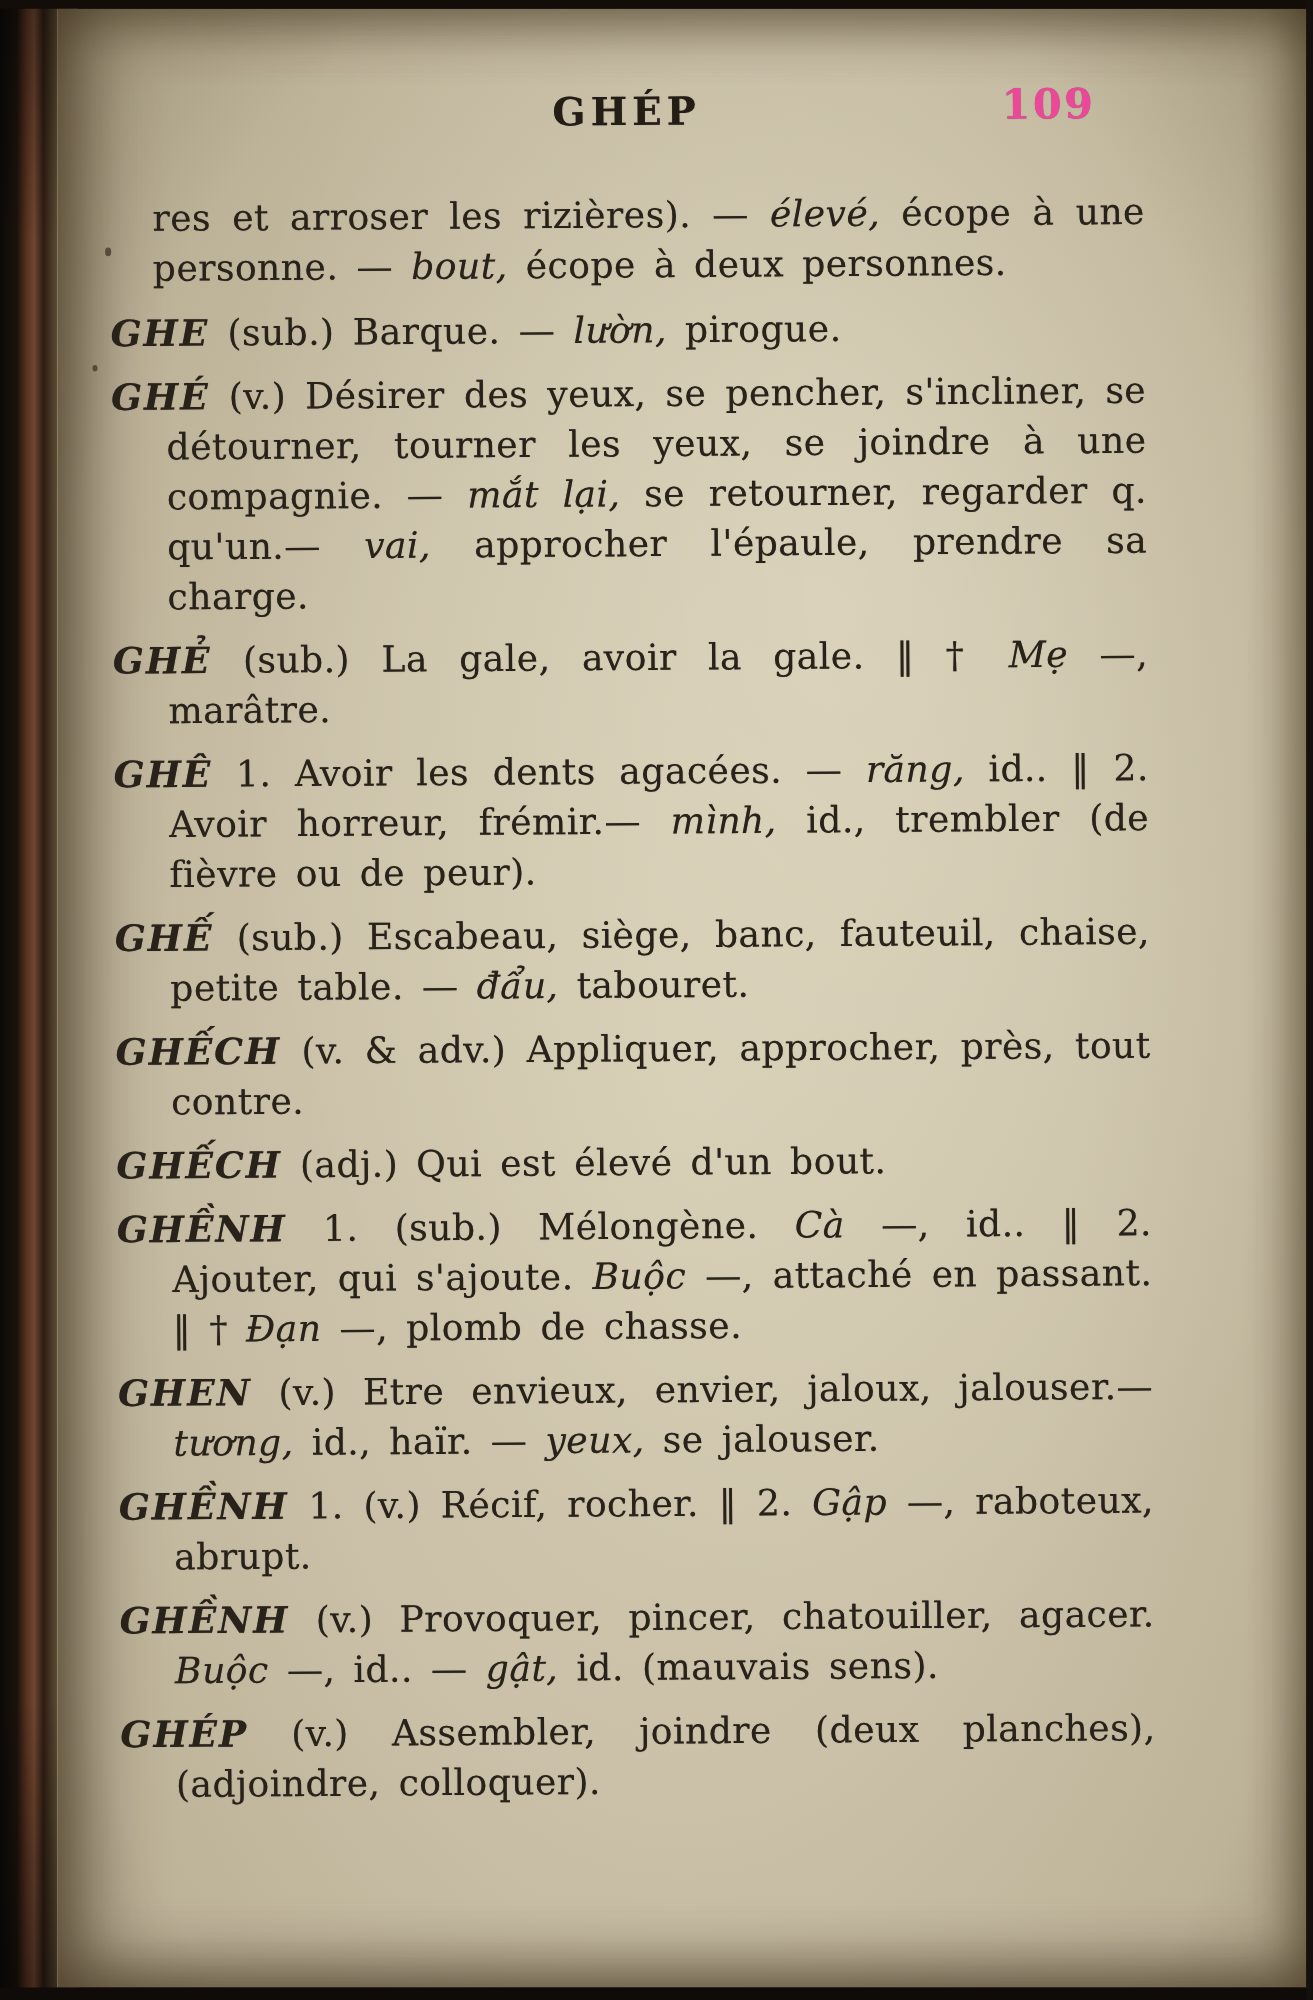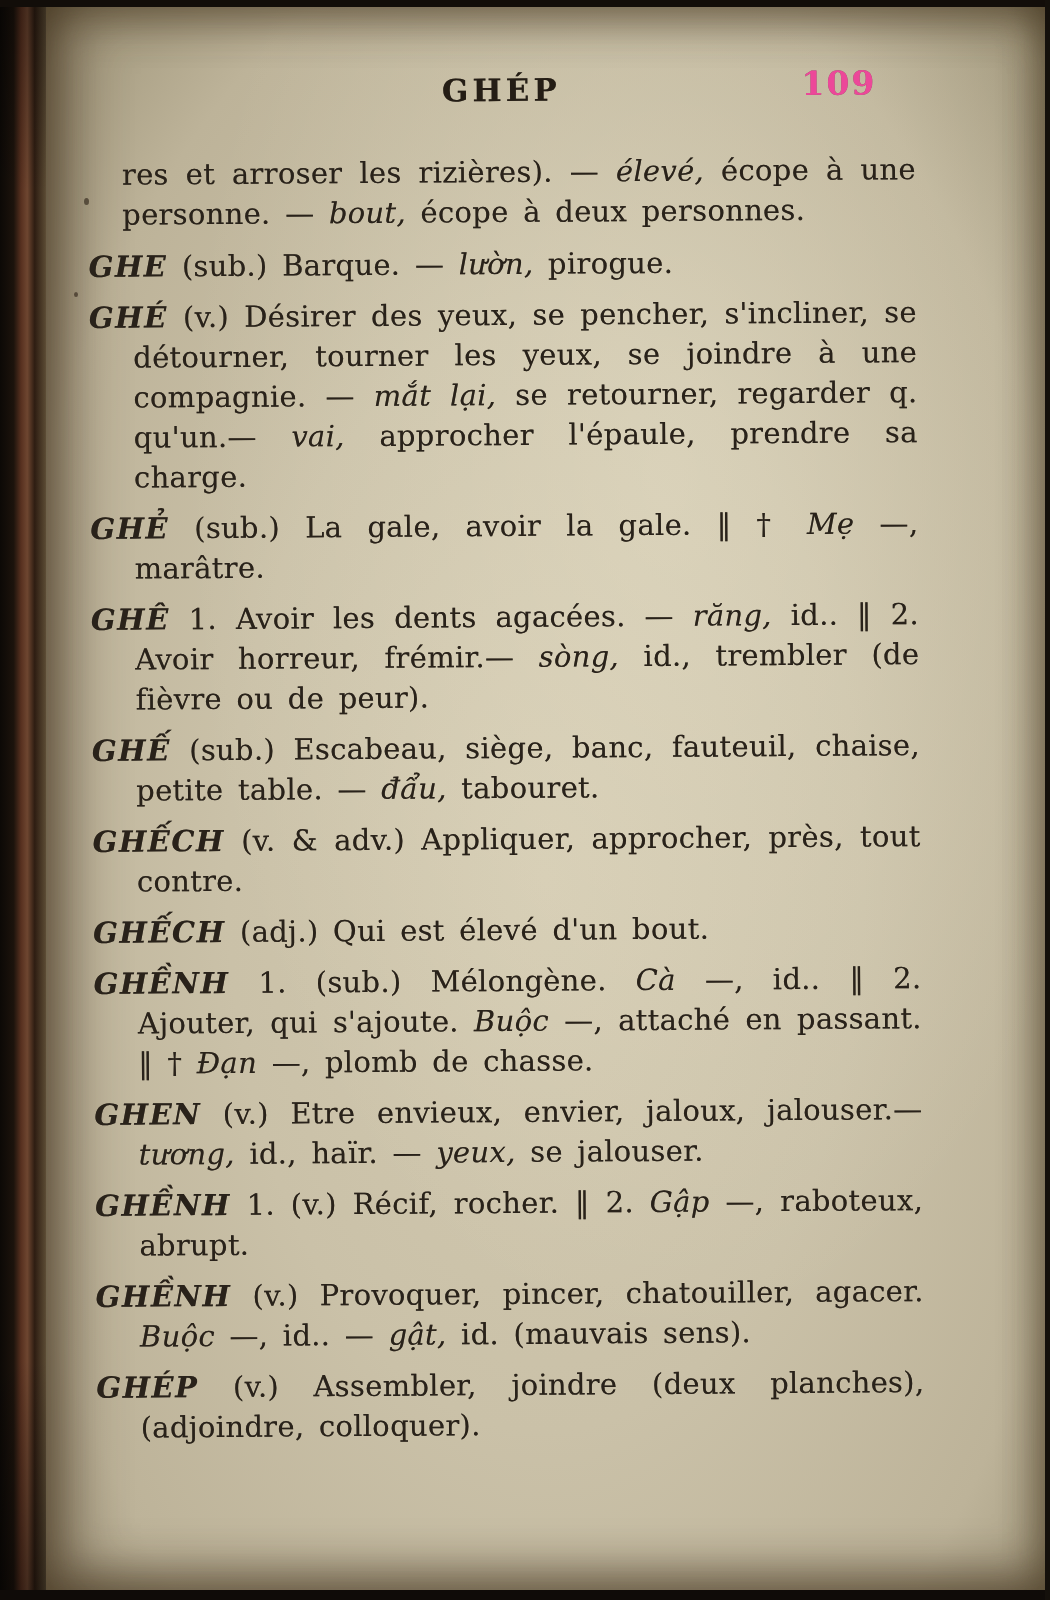--- a/index.html
+++ b/index.html
@@ -87,21 +87,21 @@
 <div class="scan-content">
   <div class="running-head">
     <div class="title">GHÉP</div>
     <div class="folio">109</div>
   </div>
   <p class="continuation"><span class="n">res et arroser les rizières). — </span><span class="i">élevé,</span><span class="n"> écope à une personne. — </span><span class="i">bout,</span><span class="n"> écope à deux personnes.</span></p>
   <div>
       <p class="entry"><span class="headword">GHE</span><span class="n"> (sub.) Barque. — </span><span class="i">lườn,</span><span class="n"> pirogue.</span></p>
       <p class="entry"><span class="headword">GHÉ</span><span class="n"> (v.) Désirer des yeux, se pencher, s'incliner, se détourner, tourner les yeux, se joindre à une compagnie. — </span><span class="i">mắt lại,</span><span class="n"> se retourner, regarder q. qu'un.— </span><span class="i">vai,</span><span class="n"> approcher l'épaule, prendre sa charge.</span></p>
       <p class="entry"><span class="headword">GHẺ</span><span class="n"> (sub.) La gale, avoir la gale.  ‖ † </span><span class="i">Mẹ</span><span class="n"> —, marâtre.</span></p>
-      <p class="entry"><span class="headword">GHÊ</span><span class="n"> 1. Avoir les dents agacées. — </span><span class="i">răng,</span><span class="n"> id..  ‖ 2. Avoir horreur, frémir.— </span><span class="i">sòng,</span><span class="n"> id., trembler (de fièvre ou de peur).</span></p>
+      <p class="entry"><span class="headword">GHÊ</span><span class="n"> 1. Avoir les dents agacées. — </span><span class="i">răng,</span><span class="n"> id..  ‖ 2. Avoir horreur, frémir.— </span><span class="i">mình,</span><span class="n"> id., trembler (de fièvre ou de peur).</span></p>
       <p class="entry"><span class="headword">GHẾ</span><span class="n"> (sub.) Escabeau, siège, banc, fauteuil, chaise, petite table. — </span><span class="i">đẩu,</span><span class="n"> tabouret.</span></p>
       <p class="entry"><span class="headword">GHẾCH</span><span class="n"> (v. &amp; adv.) Appliquer, approcher, près, tout contre.</span></p>
       <p class="entry"><span class="headword">GHẾCH</span><span class="n"> (adj.) Qui est élevé d'un bout.</span></p>
       <p class="entry"><span class="headword">GHỀNH</span><span class="n"> 1. (sub.) Mélongène. </span><span class="i">Cà</span><span class="n"> —, id..  ‖ 2. Ajouter, qui s'ajoute. </span><span class="i">Buộc</span><span class="n"> —, attaché en passant.  ‖ † </span><span class="i">Đạn</span><span class="n"> —, plomb de chasse.</span></p>
       <p class="entry"><span class="headword">GHEN</span><span class="n"> (v.) Etre envieux, envier, jaloux, jalouser.— </span><span class="i">tương,</span><span class="n"> id., haïr. — </span><span class="i">yeux,</span><span class="n"> se jalouser.</span></p>
       <p class="entry"><span class="headword">GHỀNH</span><span class="n"> 1. (v.) Récif, rocher.  ‖ 2. </span><span class="i">Gập</span><span class="n"> —, raboteux, abrupt.</span></p>
       <p class="entry"><span class="headword">GHỀNH</span><span class="n"> (v.) Provoquer, pincer, chatouiller, agacer. </span><span class="i">Buộc</span><span class="n"> —, id.. — </span><span class="i">gật,</span><span class="n"> id. (mauvais sens).</span></p>
       <p class="entry"><span class="headword">GHÉP</span><span class="n"> (v.) Assembler, joindre (deux planches), (adjoindre, colloquer).</span></p>
     </div>
 </div>

